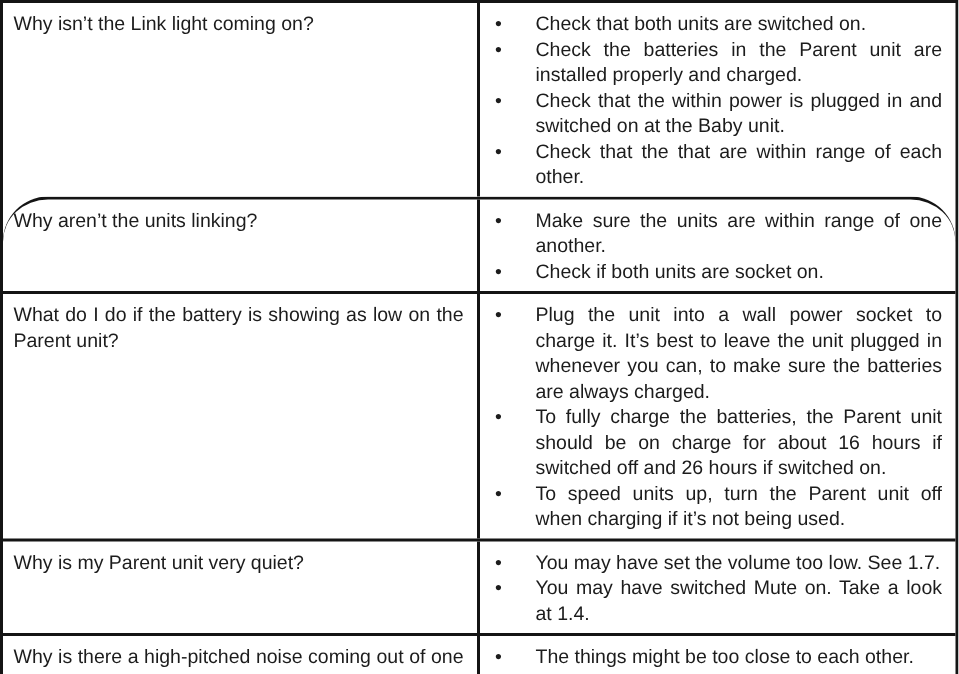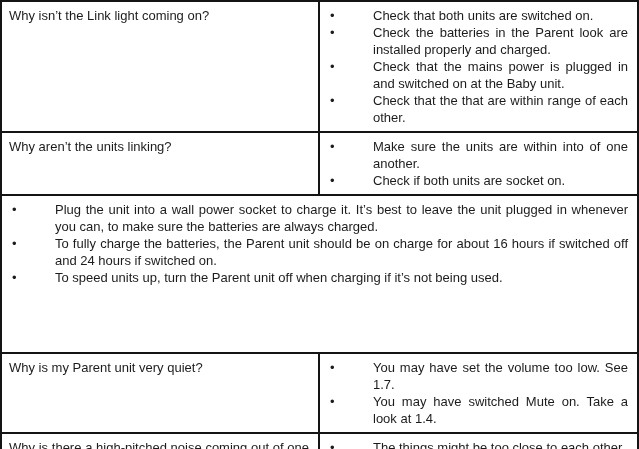--- a/index.html
+++ b/index.html
@@ -22,21 +22,21 @@
     background: #ffffff;
   }
   .row {
     display: flex;
     border-top: 2px solid #141414;
   }
   .row:first-child {
     border-top: none;
   }
   .row:nth-child(1) { min-height: 123px; }
-  .row:nth-child(2) { min-height: 56px;  }
+  .row:nth-child(2) { min-height: 56px; border-radius: 30px;  }
   .row:nth-child(3) { min-height: 156px; }
   .row:nth-child(4) { min-height: 54px;  }
   .row:nth-child(5) { min-height: 45px;  }
   .cell {
     box-sizing: border-box;
   }
   .cell.question {
     width: 318px;
     flex: 0 0 318px;
     border-right: 2px solid #141414;
@@ -52,78 +52,78 @@
     align-items: flex-start;
   }
   .bullet {
     flex: 0 0 27px;
     width: 27px;
     text-align: left;
   }
   .answer-text {
     flex: 1;
     text-align: justify;
-    margin-left: 16px;
   }
 </style>
 </head>
 <body>
 
 <div class="page">
   <div class="trouble-table">
   <div class="row">
     <div class="cell question">Why isn’t the Link light coming on?</div>
     <div class="cell answers">
   <div class="answer">
     <span class="bullet">•</span>
     <span class="answer-text">Check that both units are switched on.</span>
   </div>
 
   <div class="answer">
     <span class="bullet">•</span>
-    <span class="answer-text">Check the batteries in the Parent look are installed properly and charged.</span>
+    <span class="answer-text">Check the batteries in the Parent unit are installed properly and charged.</span>
   </div>
 
   <div class="answer">
     <span class="bullet">•</span>
-    <span class="answer-text">Check that the mains power is plugged in and switched on at the Baby unit.</span>
+    <span class="answer-text">Check that the within power is plugged in and switched on at the Baby unit.</span>
   </div>
 
   <div class="answer">
     <span class="bullet">•</span>
     <span class="answer-text">Check that the that are within range of each other.</span>
   </div>
 </div>
   </div>
 
   <div class="row">
     <div class="cell question">Why aren’t the units linking?</div>
     <div class="cell answers">
   <div class="answer">
     <span class="bullet">•</span>
-    <span class="answer-text">Make sure the units are within into of one another.</span>
+    <span class="answer-text">Make sure the units are within range of one another.</span>
   </div>
 
   <div class="answer">
     <span class="bullet">•</span>
     <span class="answer-text">Check if both units are socket on.</span>
   </div>
 </div>
   </div>
 
   <div class="row">
+    <div class="cell question">What do I do if the battery is showing as low on the Parent unit?</div>
     <div class="cell answers">
   <div class="answer">
     <span class="bullet">•</span>
     <span class="answer-text">Plug the unit into a wall power socket to charge it. It’s best to leave the unit plugged in whenever you can, to make sure the batteries are always charged.</span>
   </div>
 
   <div class="answer">
     <span class="bullet">•</span>
-    <span class="answer-text">To fully charge the batteries, the Parent unit should be on charge for about 16 hours if switched off and 24 hours if switched on.</span>
+    <span class="answer-text">To fully charge the batteries, the Parent unit should be on charge for about 16 hours if switched off and 26 hours if switched on.</span>
   </div>
 
   <div class="answer">
     <span class="bullet">•</span>
     <span class="answer-text">To speed units up, turn the Parent unit off when charging if it’s not being used.</span>
   </div>
 </div>
   </div>
 
   <div class="row">

